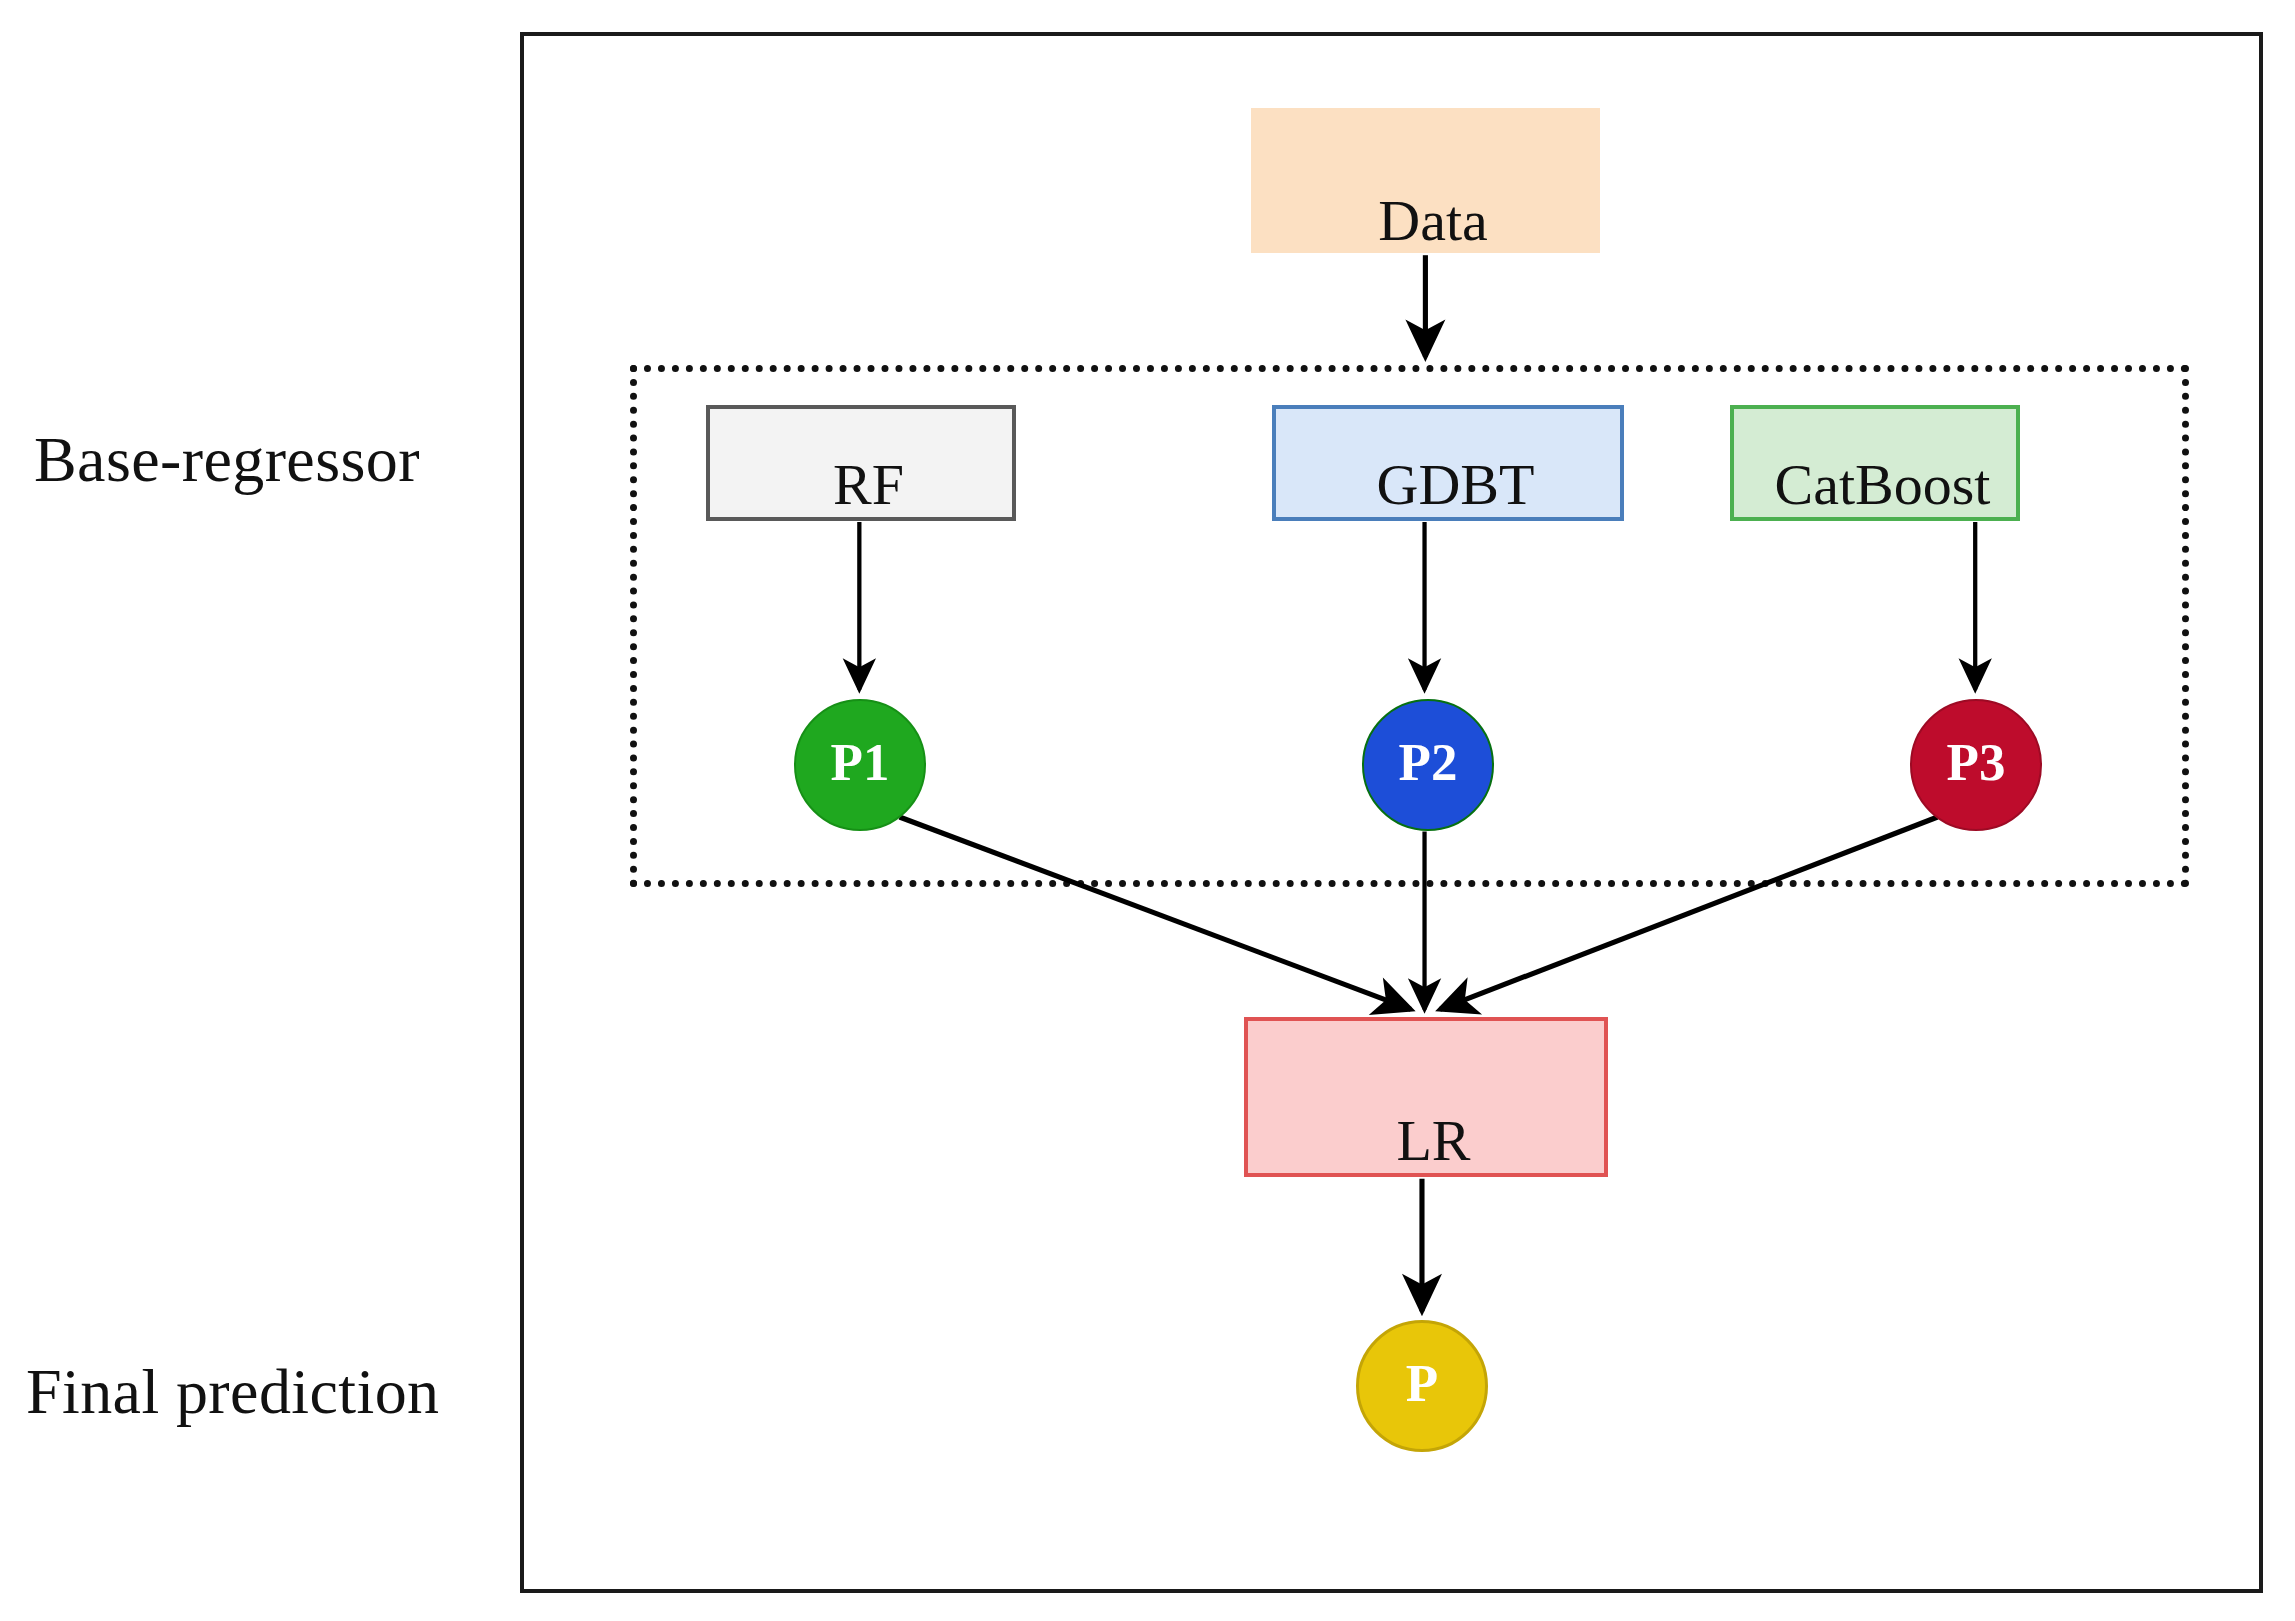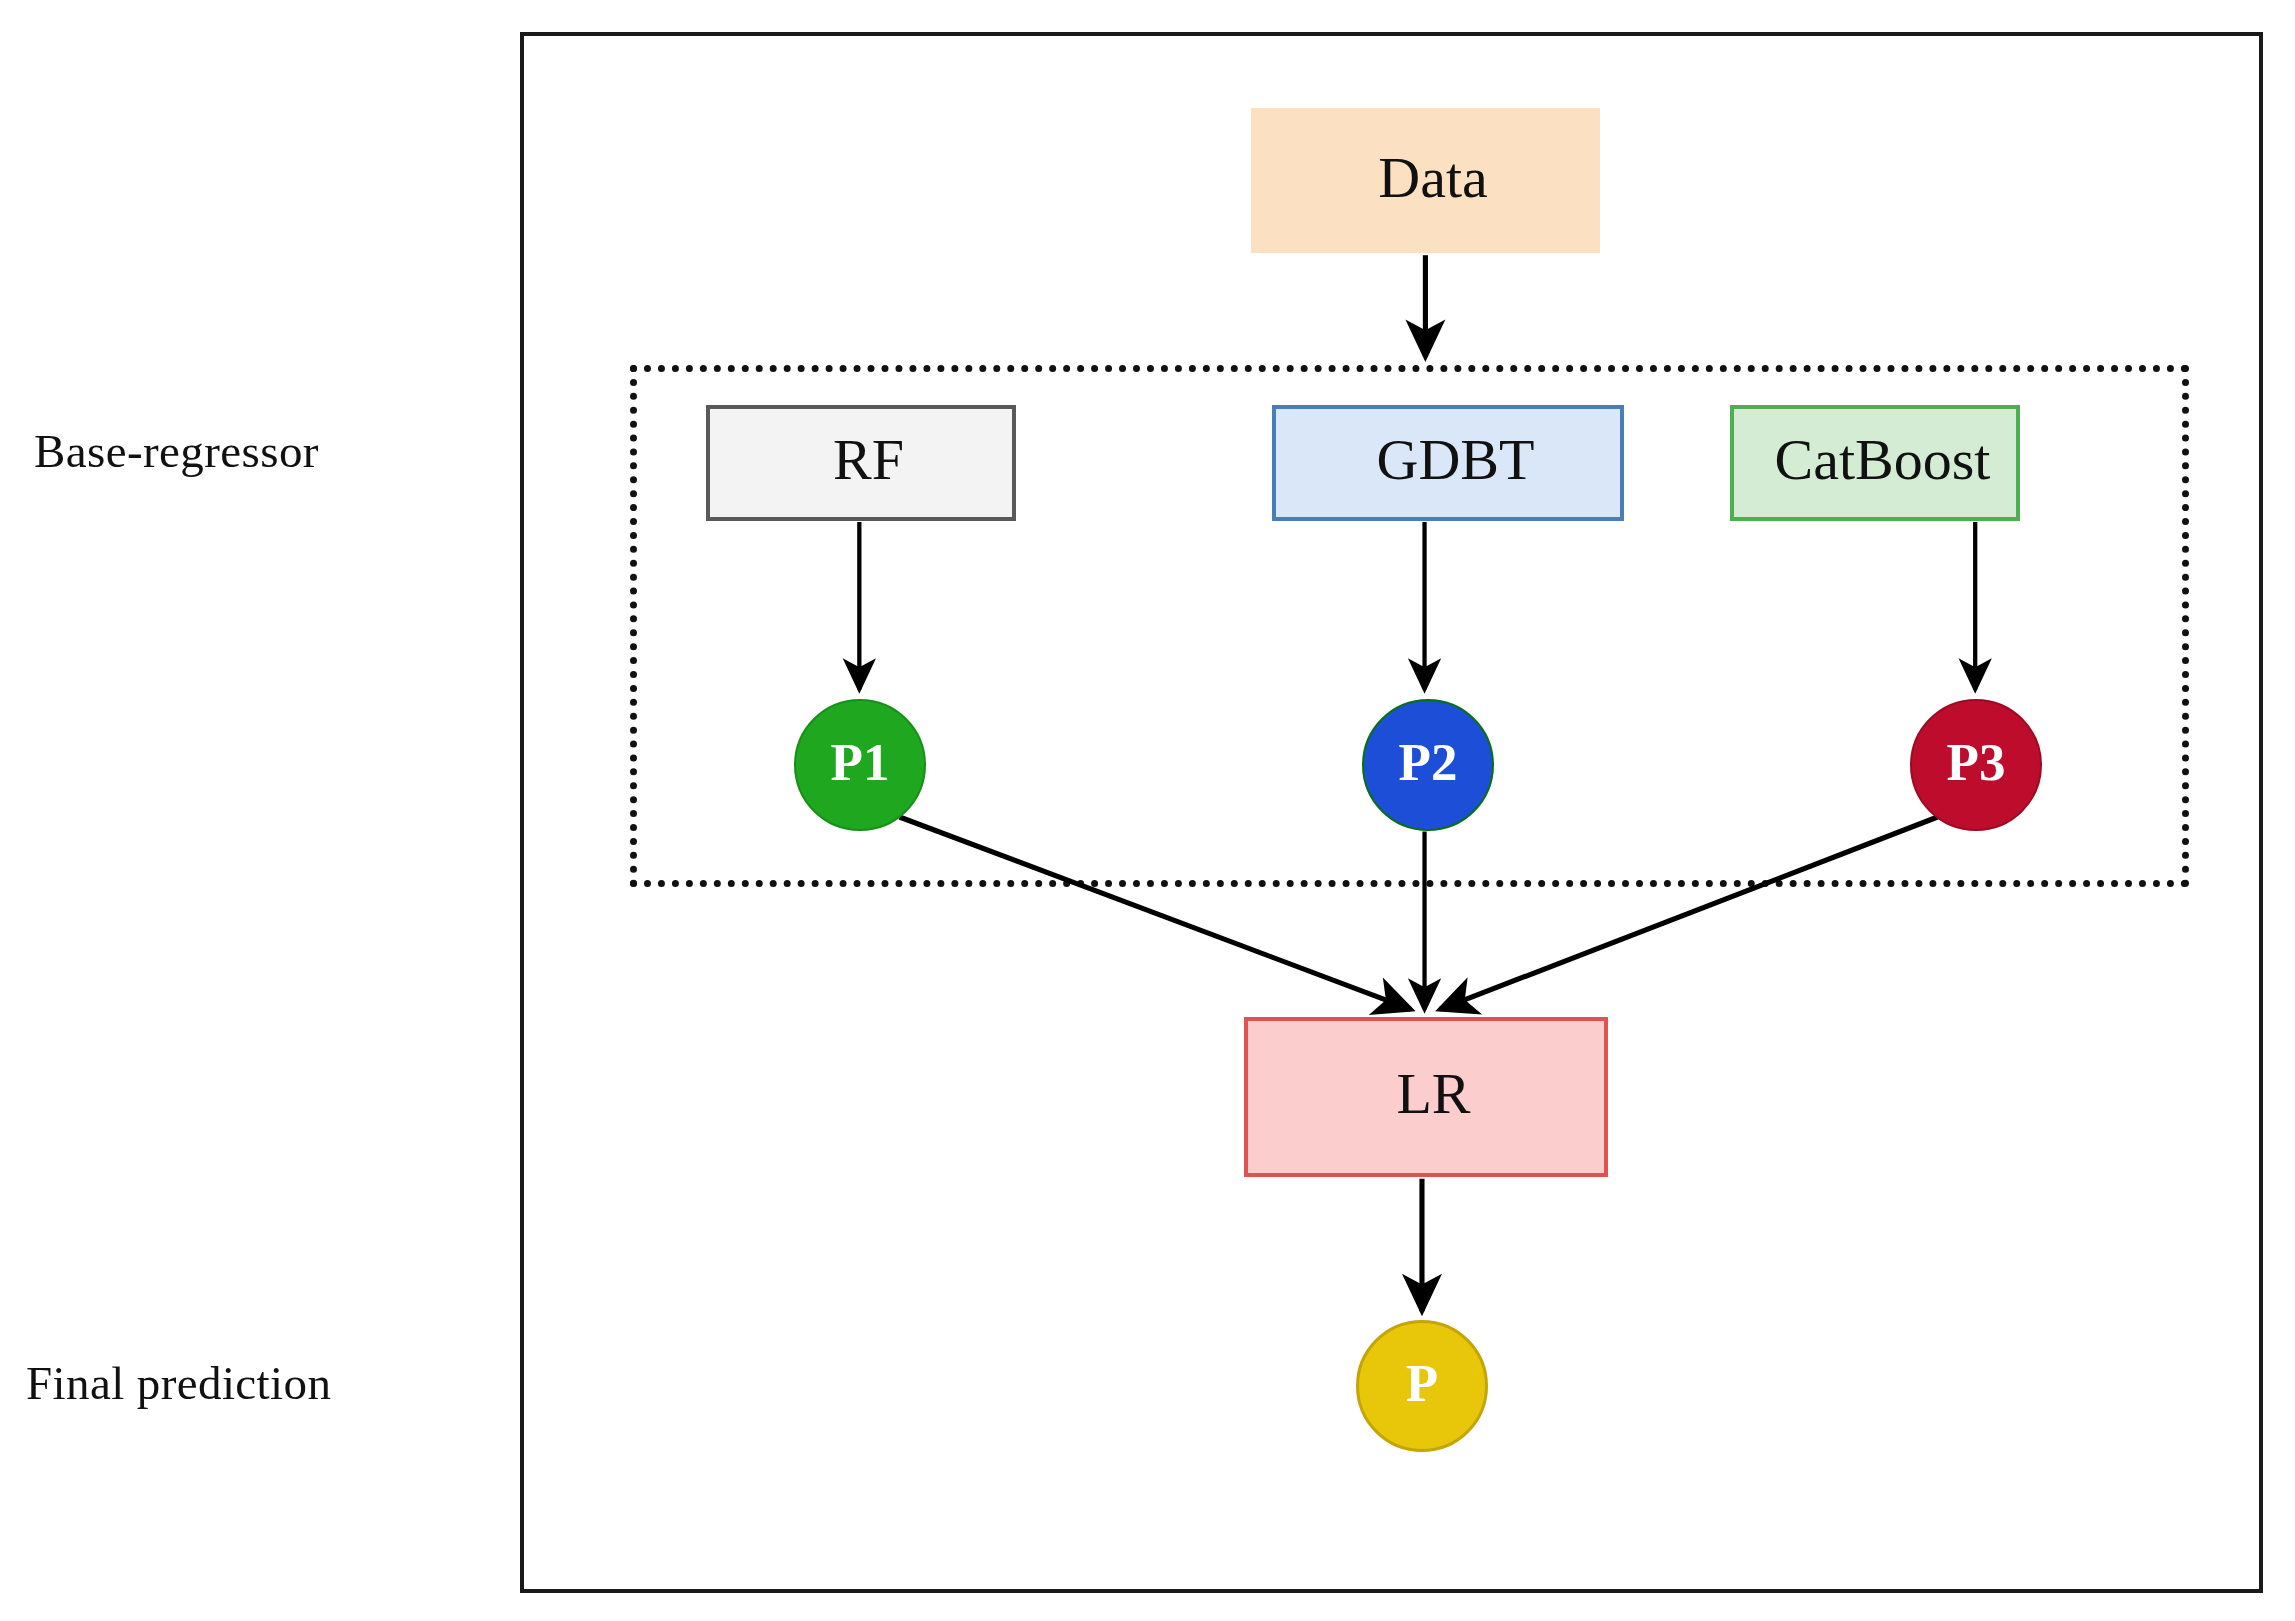--- a/index.html
+++ b/index.html
@@ -37,36 +37,36 @@
     height: 522px;
     box-sizing: border-box;
     border: 7.7px dotted #111111;
     background: transparent;
   }
 
   
   .row-label {
     position: absolute;
     color: #111111;
-    font-size: 47px;
+    font-size: 64px;
     line-height: 1;
     white-space: nowrap;
     letter-spacing: 0.4px;
     text-align: center;
   }
   .row-label.base  { left: 34px;  top: 428px; }
   .row-label.meta  { left: 34px;  top: 1037px; }
   .row-label.final { left: 26px;  top: 1360px; }
 
   
   .node-box {
     position: absolute;
     box-sizing: border-box;
     display: flex;
-    align-items: center;
+    align-items: flex-end;
     justify-content: center;
     color: #111111;
     line-height: 1;
     padding-left: 15px;
   }
   .node-box .box-label {
     font-size: 58px;
     white-space: nowrap;
     transform: translateY(-2.6px);
   }

